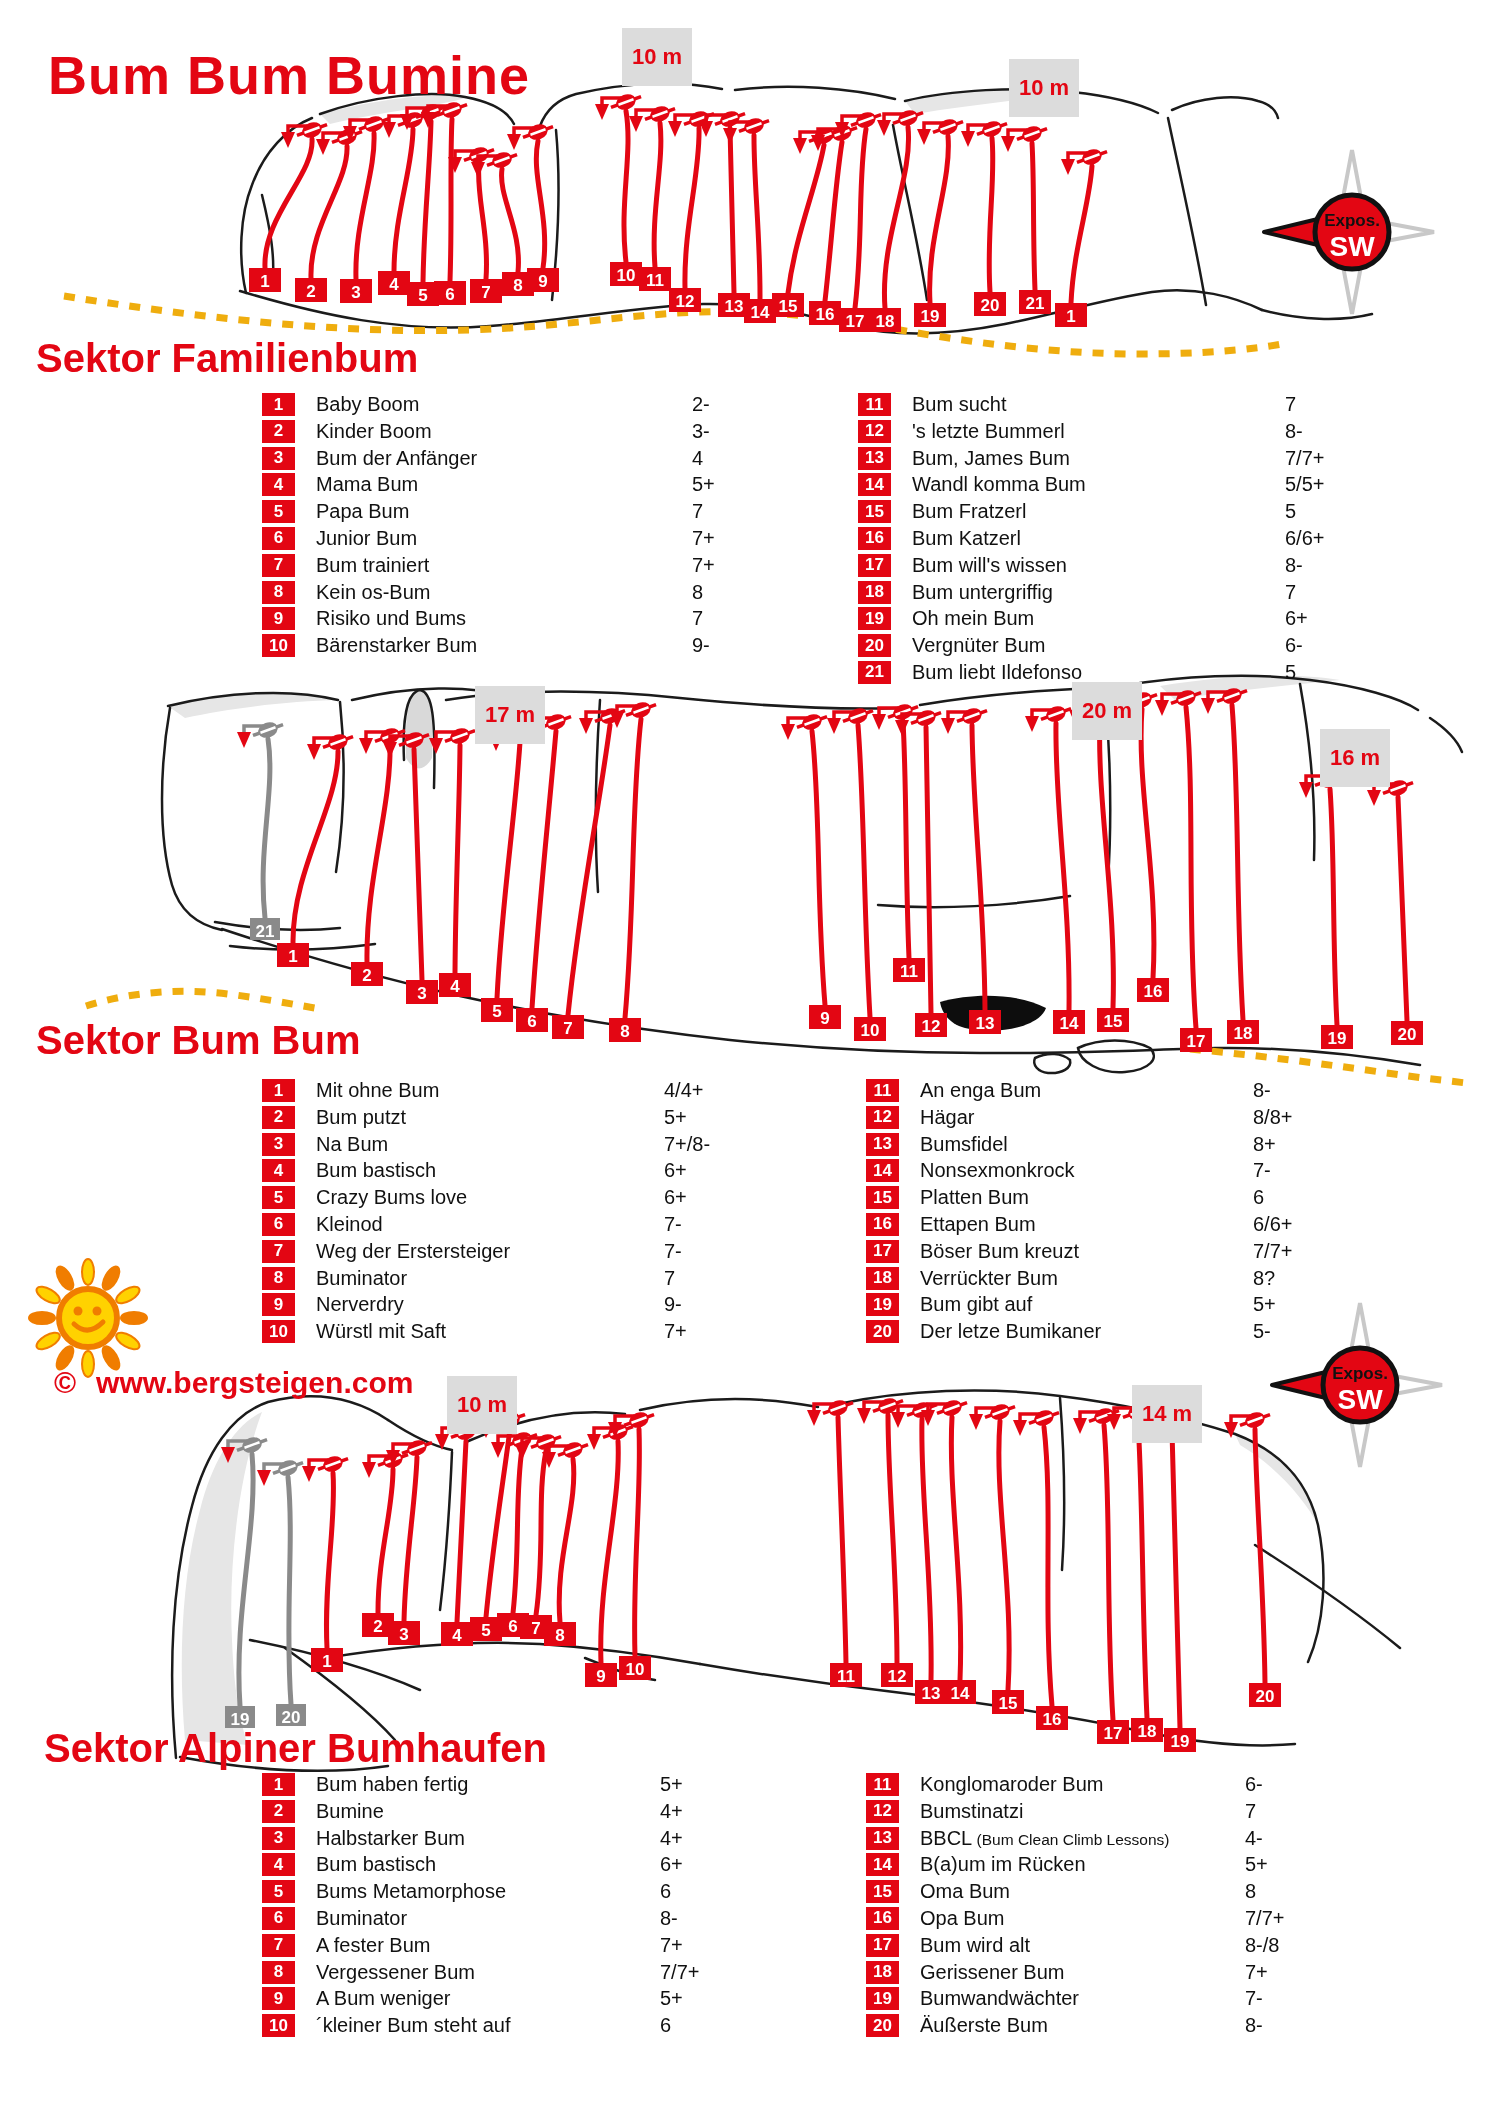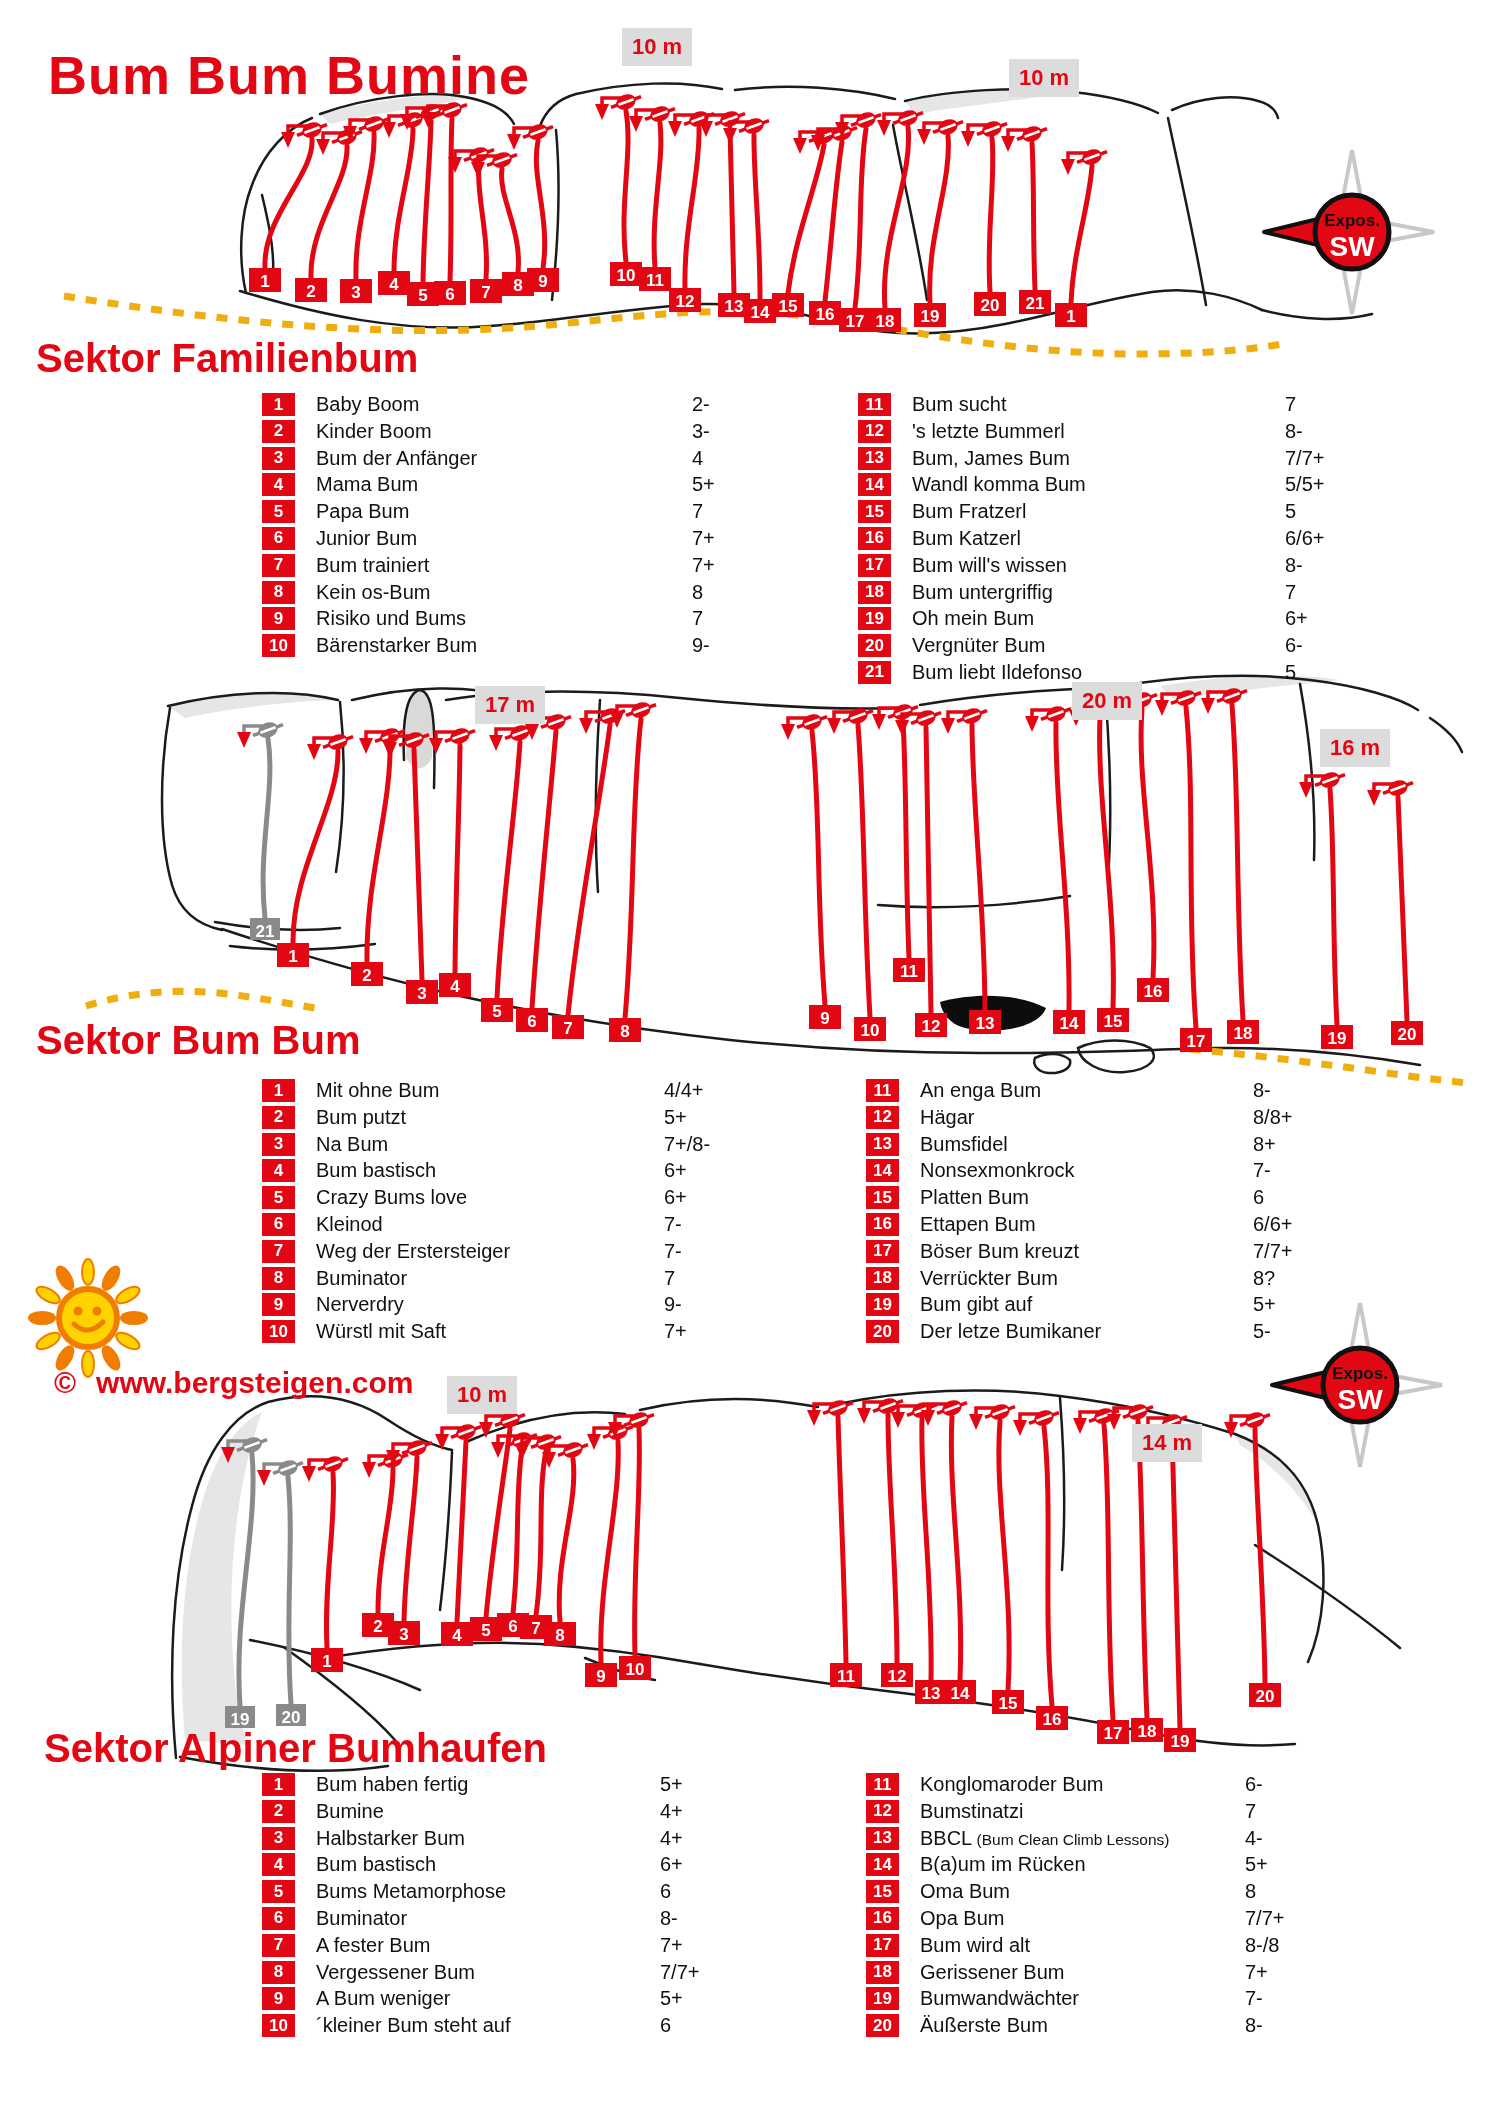--- a/index.html
+++ b/index.html
@@ -13,21 +13,21 @@
                   white-space:nowrap;margin:0;}
   .route-col{position:absolute;width:520px;}
   .route-row{position:relative;height:26.8px;}
   .rbadge{position:absolute;left:0;top:1px;width:33px;height:23px;background:#e30613;
           color:#fff;font-size:17px;font-weight:bold;display:flex;align-items:center;
           justify-content:center;}
   .rname{position:absolute;left:54px;top:1px;font-size:20px;color:#111;white-space:nowrap;}
   .rname-small{font-size:15.5px;}
   .rgrade{position:absolute;top:1px;font-size:20px;color:#111;white-space:nowrap;}
   .height-label{position:absolute;background:#dcdcdc;color:#e30613;font-size:22px;
-                font-weight:bold;padding:6px 10px;white-space:nowrap;}
+                font-weight:bold;padding:16px 10px;white-space:nowrap;}
   .copyright{position:absolute;left:54px;top:1366px;font-size:30px;font-weight:bold;
              color:#e30613;white-space:nowrap;}
   .copyright .sym{margin-right:20px;}
 </style>
 </head>
 <body>
 
 <div class="page" id="page">
 
   <svg id="topo" width="1488" height="2117" viewBox="0 0 1488 2117">
@@ -1250,14 +1250,14 @@
 
   <div class="copyright">
     <span class="sym">©</span><span>www.bergsteigen.com</span>
   </div>
 <div class="height-label" style="left: 622px; top: 28px;">10 m</div>
     <div class="height-label" style="left: 1009px; top: 59px;">10 m</div>
     <div class="height-label" style="left: 475px; top: 686px;">17 m</div>
     <div class="height-label" style="left: 1072px; top: 682px;">20 m</div>
     <div class="height-label" style="left: 1320px; top: 729px;">16 m</div>
     <div class="height-label" style="left: 447px; top: 1376px;">10 m</div>
-    <div class="height-label" style="left: 1132px; top: 1424px;">14 m</div>
+    <div class="height-label" style="left: 1132px; top: 1385px;">14 m</div>
   </div>
 
 </body></html>

